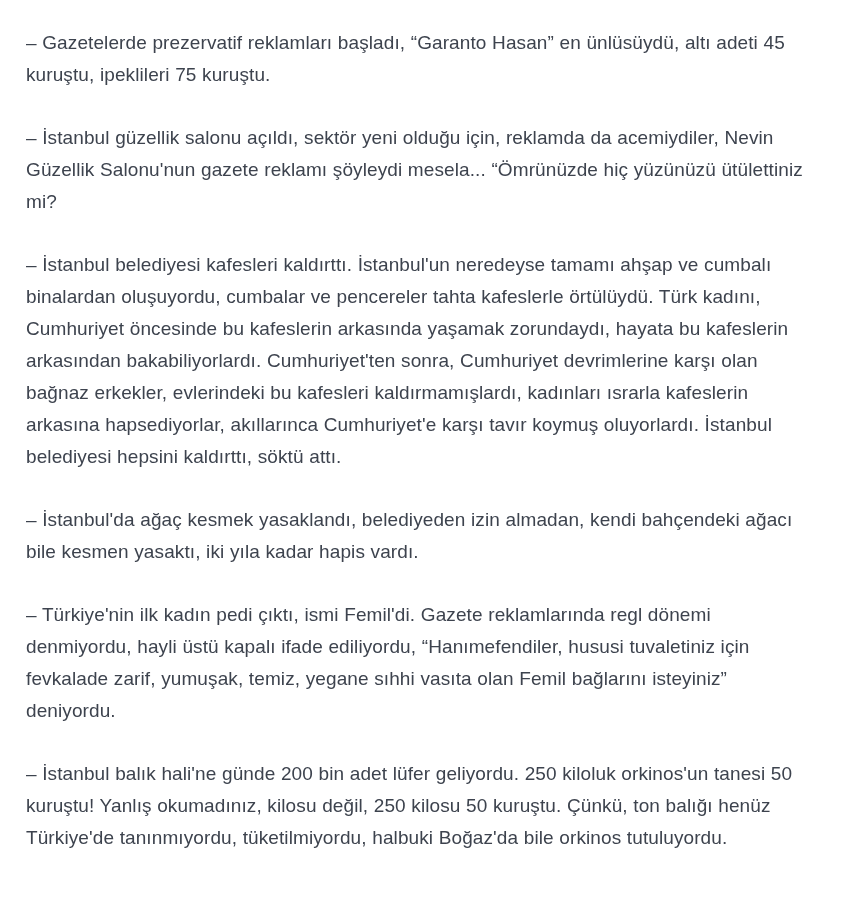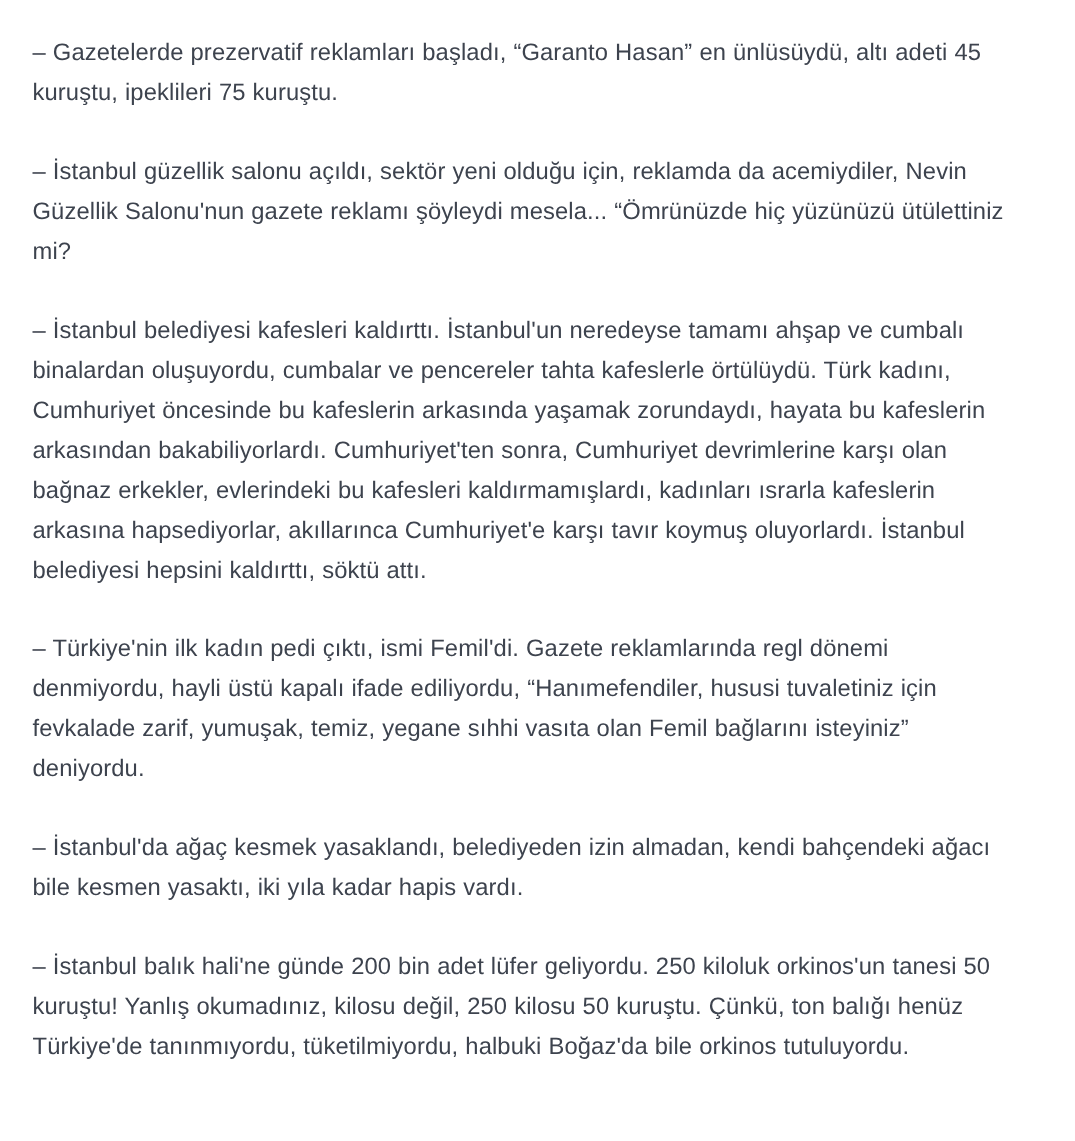--- a/index.html
+++ b/index.html
@@ -30,16 +30,16 @@
     text-align: left;
   }
 </style>
 </head>
 <body>
 
 <div class="article">
   <p class="para">– Gazetelerde prezervatif reklamları başladı, “Garanto Hasan” en ünlüsüydü, altı adeti 45 kuruştu, ipeklileri 75 kuruştu.</p>
   <p class="para">– İstanbul güzellik salonu açıldı, sektör yeni olduğu için, reklamda da acemiydiler, Nevin Güzellik Salonu'nun gazete reklamı şöyleydi mesela... “Ömrünüzde hiç yüzünüzü ütülettiniz mi?</p>
   <p class="para">– İstanbul belediyesi kafesleri kaldırttı. İstanbul'un neredeyse tamamı ahşap ve cumbalı binalardan oluşuyordu, cumbalar ve pencereler tahta kafeslerle örtülüydü. Türk kadını, Cumhuriyet öncesinde bu kafeslerin arkasında yaşamak zorundaydı, hayata bu kafeslerin arkasından bakabiliyorlardı. Cumhuriyet'ten sonra, Cumhuriyet devrimlerine karşı olan bağnaz erkekler, evlerindeki bu kafesleri kaldırmamışlardı, kadınları ısrarla kafeslerin arkasına hapsediyorlar, akıllarınca Cumhuriyet'e karşı tavır koymuş oluyorlardı. İstanbul belediyesi hepsini kaldırttı, söktü attı.</p>
+  <p class="para">– İstanbul'da ağaç kesmek yasaklandı, belediyeden izin almadan, kendi bahçendeki ağacı bile kesmen yasaktı, iki yıla kadar hapis vardı.</p>
   <p class="para">– Türkiye'nin ilk kadın pedi çıktı, ismi Femil'di. Gazete reklamlarında regl dönemi denmiyordu, hayli üstü kapalı ifade ediliyordu, “Hanımefendiler, hususi tuvaletiniz için fevkalade zarif, yumuşak, temiz, yegane sıhhi vasıta olan Femil bağlarını isteyiniz” deniyordu.</p>
-  <p class="para">– İstanbul'da ağaç kesmek yasaklandı, belediyeden izin almadan, kendi bahçendeki ağacı bile kesmen yasaktı, iki yıla kadar hapis vardı.</p>
   <p class="para">– İstanbul balık hali'ne günde 200 bin adet lüfer geliyordu. 250 kiloluk orkinos'un tanesi 50 kuruştu! Yanlış okumadınız, kilosu değil, 250 kilosu 50 kuruştu. Çünkü, ton balığı henüz Türkiye'de tanınmıyordu, tüketilmiyordu, halbuki Boğaz'da bile orkinos tutuluyordu.</p>
 </div>
 
 </body></html>

